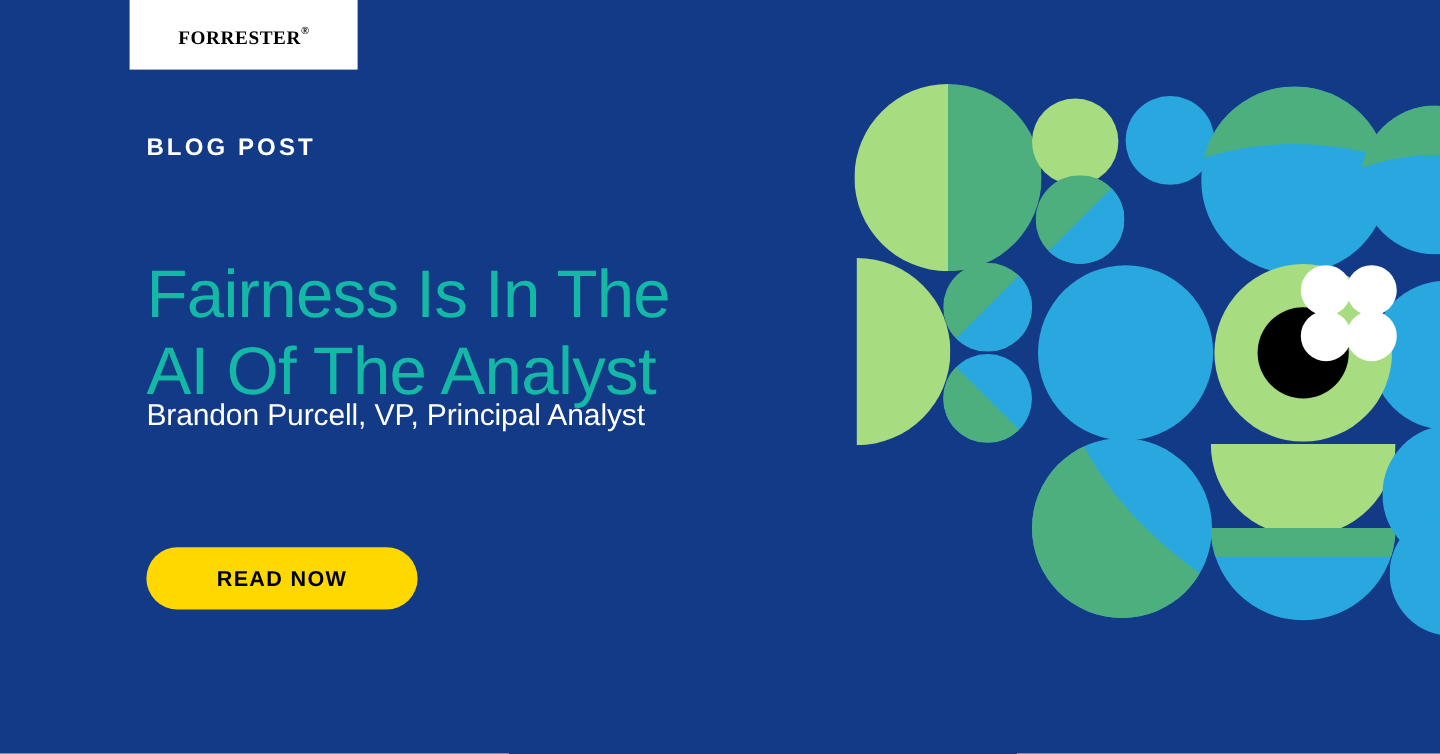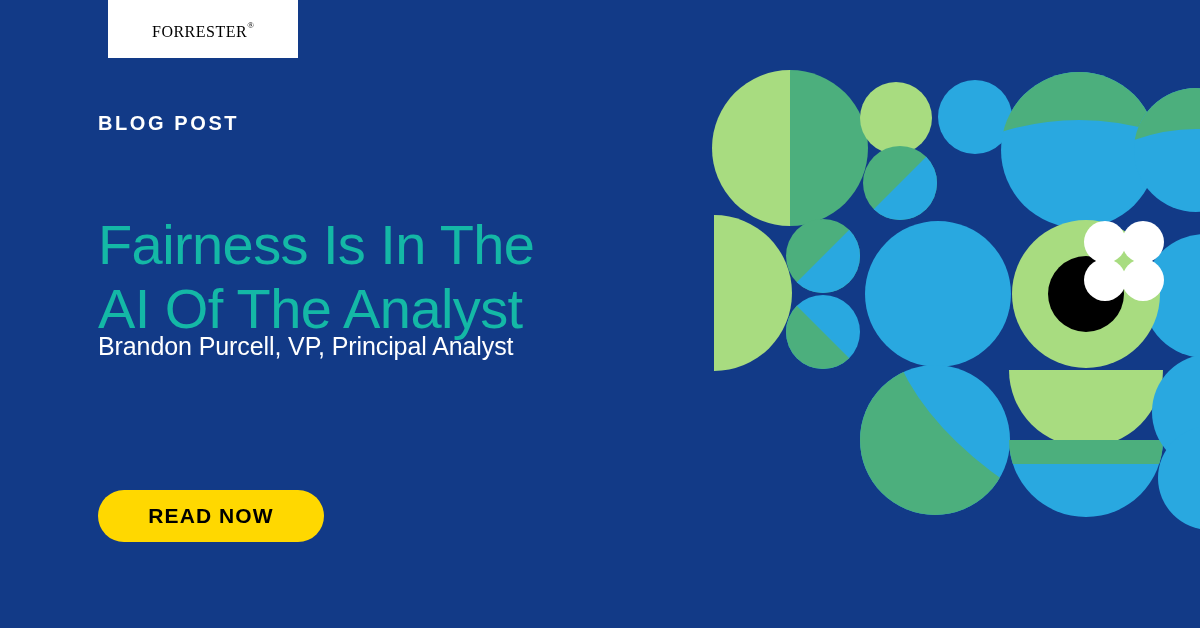--- a/index.html
+++ b/index.html
@@ -28,40 +28,40 @@
     width: 190px;
     height: 58px;
     background: #ffffff;
     display: flex;
     align-items: center;
     justify-content: center;
   }
   #logo-text {
     color: #000000;
     font-family: "Liberation Serif", serif;
-    font-weight: 400;
+    font-weight: 700;
     font-size: 23px;
     letter-spacing: 0.5px;
     line-height: 1;
     white-space: nowrap;
     font-variant: small-caps;
     text-transform: lowercase;
     position: relative;
   }
   #logo-reg {
     font-size: 9px;
     vertical-align: super;
     font-variant: normal;
     letter-spacing: 0;
   }
 
   
   #left-col {
     position: absolute;
-    left: 98px;
+    left: 122px;
     top: 0;
     width: 600px;
     height: 628px;
   }
   #eyebrow {
     position: absolute;
     top: 113px;
     left: 0;
     color: #ffffff;
     font-size: 20px;
@@ -96,26 +96,25 @@
     position: absolute;
     top: 456px;
     left: 0;
     height: 52px;
     min-width: 226px;
     background: #FFD800;
     border: none;
     border-radius: 26px;
     color: #000000;
     font-family: "Liberation Sans", sans-serif;
-    font-size: 21px;
+    font-size: 18px;
     font-weight: 700;
     letter-spacing: 1.1px;
     cursor: pointer;
     padding: 0 26px;
-    margin-top: 34px;
   }
 
   
   #graphic {
     position: absolute;
     right: 0;
     top: 0;
     width: 500px;
     height: 628px;
   }

